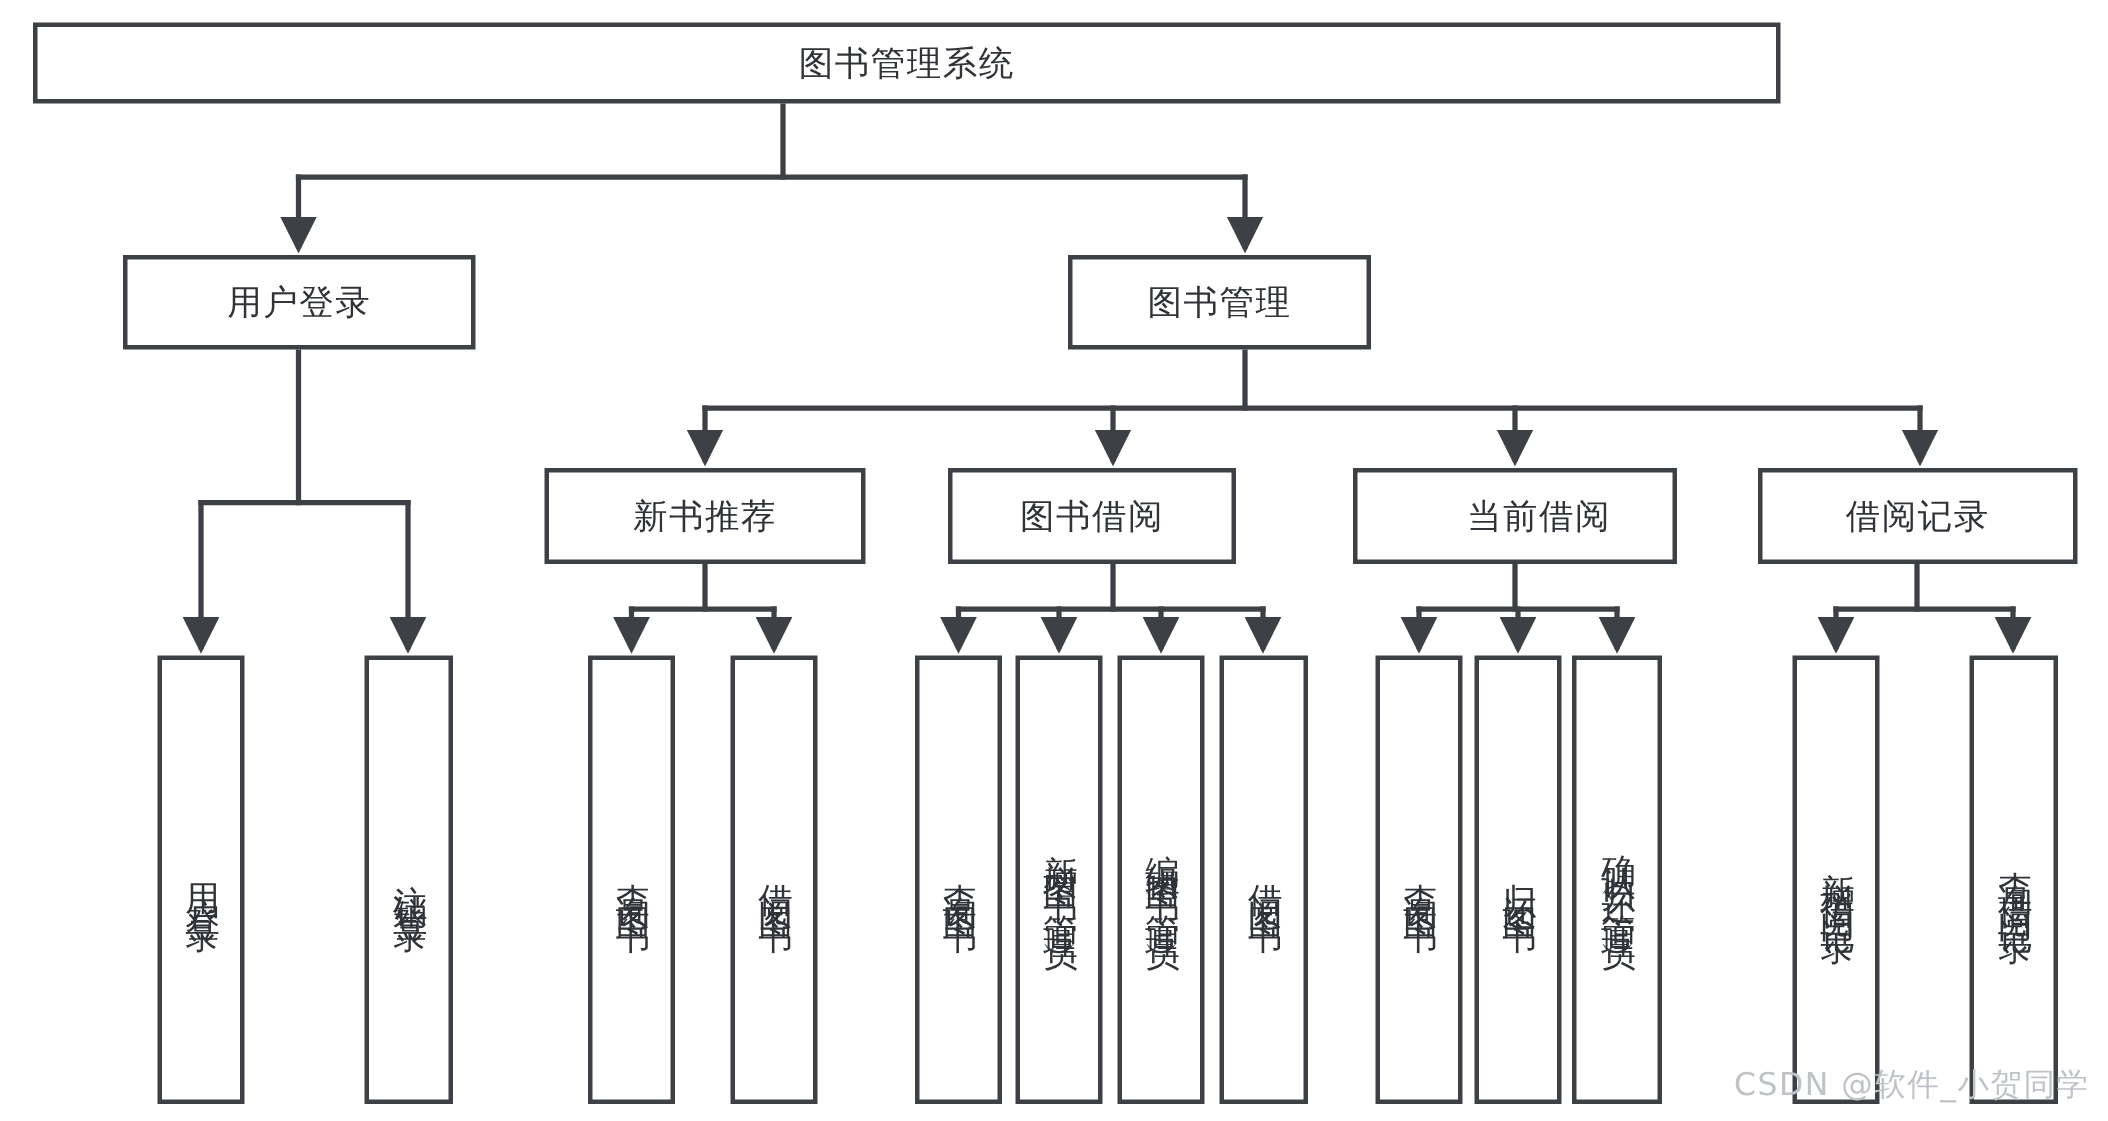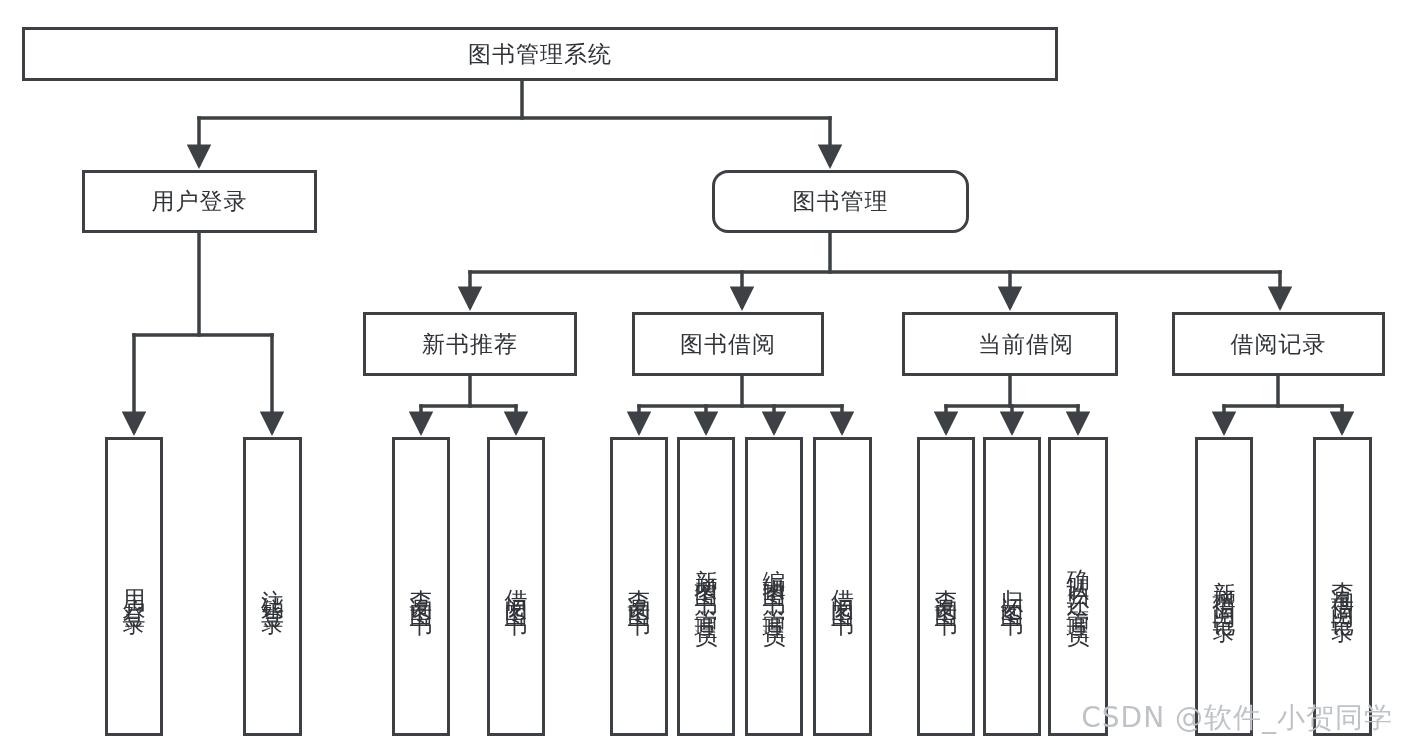--- a/index.html
+++ b/index.html
@@ -47,21 +47,21 @@
     font-size:23px;
     line-height:1;
   }
   .lvl{height:63px;top:170px;}
   .lvl3{height:64px;top:312px;}
   .leaf{top:437px;height:299px;}
   .watermark{
     position:absolute;
     right:12px;
     bottom:10px;
-    font-size:28px;
+    font-size:21px;
     color:var(--watermark);
     letter-spacing:1px;
   }
 </style>
 </head>
 <body>
 
 <div class="canvas">
 
   <svg class="wires" viewBox="0 0 1405 747" xmlns="http://www.w3.org/2000/svg">
@@ -107,24 +107,24 @@
       <path d="M1012 406 V431" marker-end="url(#arrow)"></path>
       <path d="M1078 406 V431" marker-end="url(#arrow)"></path>
 
       <path d="M1278 376 V406"></path>
       <path d="M1224 406 H1342"></path>
       <path d="M1224 406 V431" marker-end="url(#arrow)"></path>
       <path d="M1342 406 V431" marker-end="url(#arrow)"></path>
     </g>
   </svg>
 
-  <div class="node" style="left:22px;top:27px;width:1036px;height:54px;">图书管理系统</div>
+  <div class="node" style="left:22px;top:15px;width:1165px;height:54px;">图书管理系统</div>
 
   <div class="node lvl" style="left:82px;width:235px;">用户登录</div>
-  <div class="node lvl" style="left:712px;width:257px;border-radius:16px;">图书管理</div>
+  <div class="node lvl" style="left:712px;width:202px;">图书管理</div>
 
   <div class="node lvl3" style="left:363px;width:214px;text-align:center;">新书推荐</div>
   <div class="node lvl3" style="left:632px;width:192px;">图书借阅</div>
   <div class="node lvl3" style="left:902px;width:216px;padding-left:32px;">当前借阅</div>
   <div class="node lvl3" style="left:1172px;width:213px;">借阅记录</div>
 
   <div class="node leaf" style="left:105px;width:58px;">
     <span>用户登录</span>
   </div>
   <div class="node leaf" style="left:243px;width:59px;">

